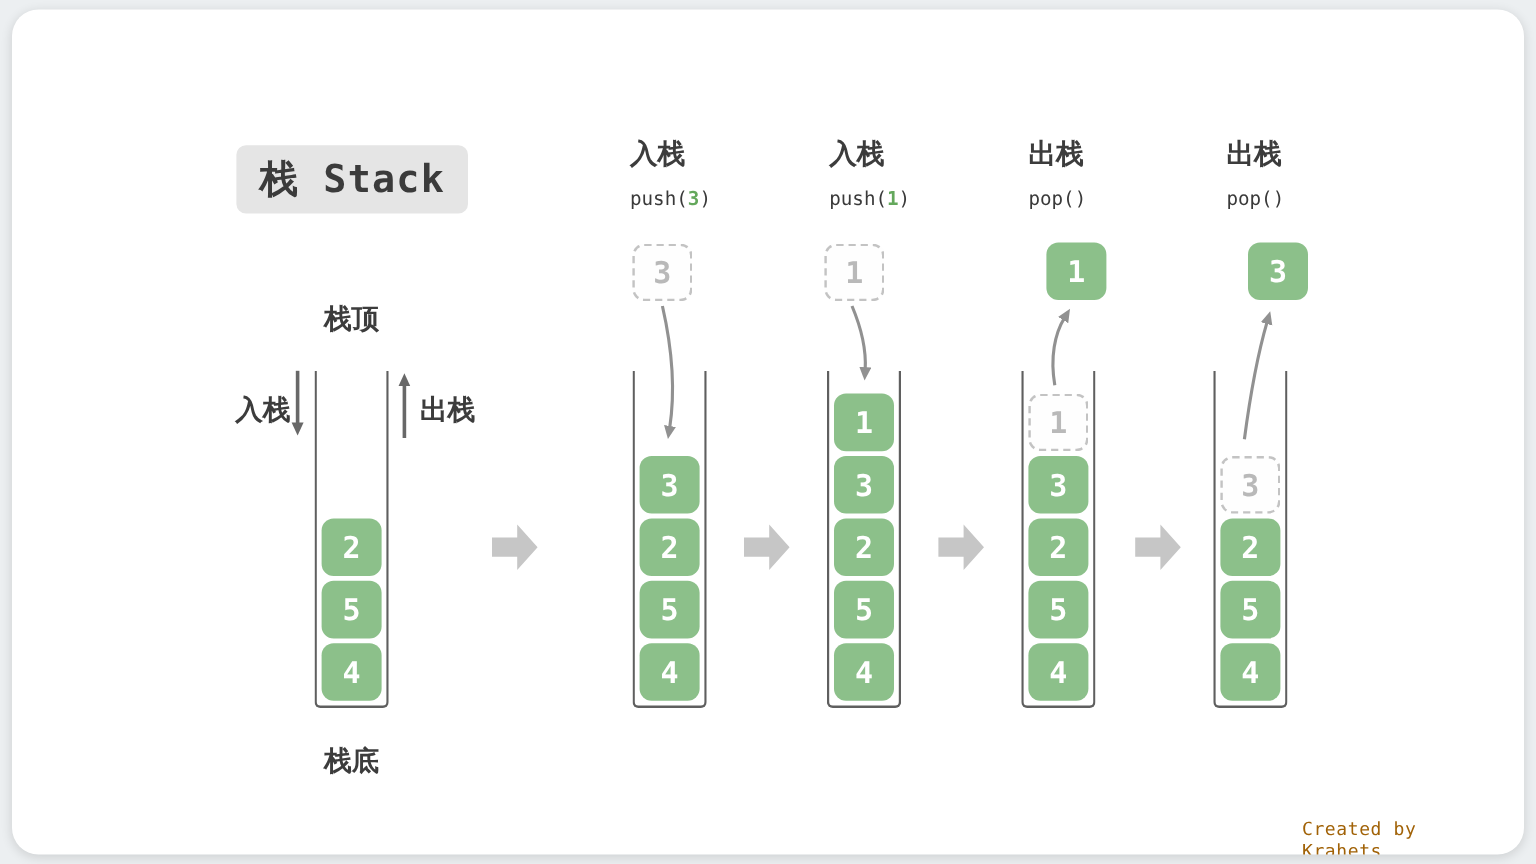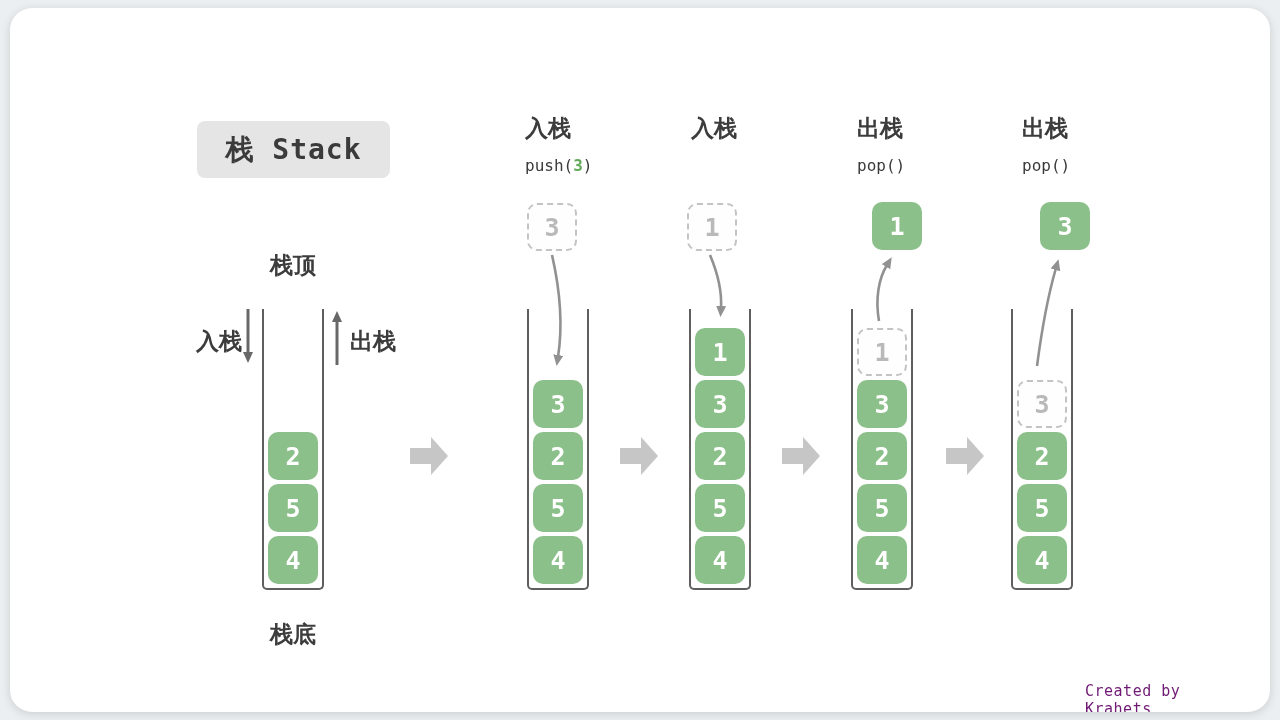--- a/index.html
+++ b/index.html
@@ -16,21 +16,21 @@
     overflow:hidden;
   }
   .abs { position:absolute; }
 
   
   .title-badge {
     left:187px; top:113px; width:193px; height:57px;
     background:#e5e5e5; border-radius:8px;
     display:flex; align-items:center; justify-content:center;
     font-family:"DejaVu Sans Mono", monospace;
-    font-size:28px; font-weight:bold; color:#3b3b3b;
+    font-size:32px; font-weight:bold; color:#3b3b3b;
     letter-spacing:1px;
   }
 
   
   .op-label { top:102px; width:170px; line-height:37px; }
   .op-label .action { font-size:23px; font-weight:bold; color:#3c3c3c; display:block; }
   .op-label .code {
     font-family:"DejaVu Sans Mono", monospace;
     font-size:16px; color:#3a3a3a; display:block; white-space:pre;
   }
@@ -73,38 +73,39 @@
   .lbl-push   { left:140px; top:318px; width:92px; text-align:right; }
   .lbl-pop    { left:340px; top:318px; width:92px; text-align:left; }
 
   
   .overlay { left:0; top:0; width:1280px; height:720px; pointer-events:none; }
 
   
   .footer {
     left:1075px; top:674px; width:170px;
     font-family:"DejaVu Sans Mono", monospace;
-    font-size:15px; color:#701a75; letter-spacing:0.5px;
+    font-size:15px; color:#a16207; letter-spacing:0.5px;
   }
 </style>
 </head>
 <body>
 
 <div class="card">
 
   <div class="abs title-badge">
     <span>栈 Stack</span>
   </div>
 
   <div class="abs op-label op1">
     <span class="action">入栈</span>
     <span class="code"><span>push(</span><span class="arg">3</span><span>)</span></span>
   </div>
   <div class="abs op-label op2">
     <span class="action">入栈</span>
+    <span class="code"><span>push(</span><span class="arg">1</span><span>)</span></span>
   </div>
   <div class="abs op-label op3">
     <span class="action">出栈</span>
     <span class="code"><span>pop(</span><span class="arg"></span><span>)</span></span>
   </div>
   <div class="abs op-label op4">
     <span class="action">出栈</span>
     <span class="code"><span>pop(</span><span class="arg"></span><span>)</span></span>
   </div>
 

